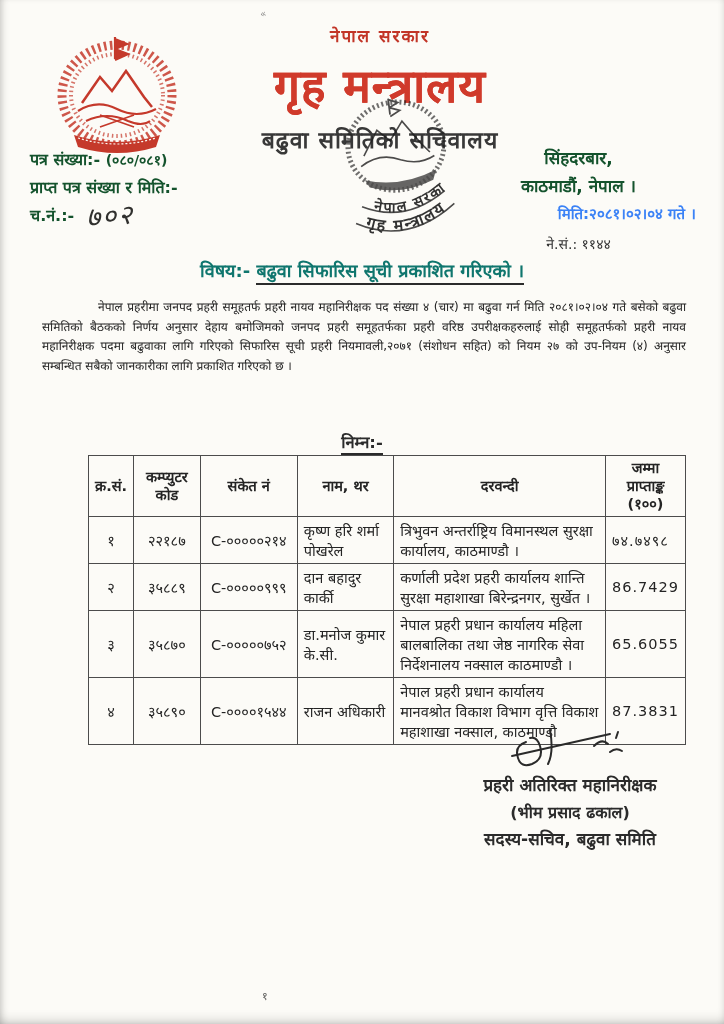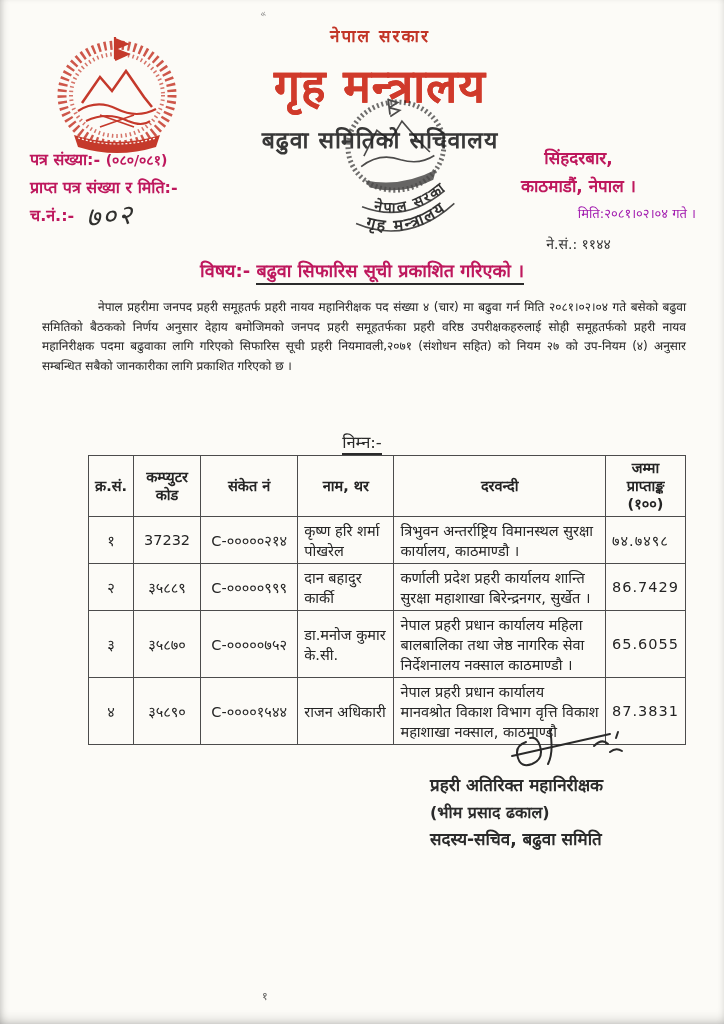--- a/index.html
+++ b/index.html
@@ -6,67 +6,67 @@
   .page{
     position:relative;
     width:724px;height:1024px;
     margin:0 auto;
     background:#fcfbf7;
     overflow:hidden;
     font-family:"DejaVu Sans","Liberation Sans",sans-serif;
     color:#2b2b2b;
     box-shadow:inset 6px 0 10px -6px rgba(0,0,0,.25), inset -4px 0 8px -6px rgba(0,0,0,.15), inset 0 -8px 14px -8px rgba(0,0,0,.28);
   }
-  .red{color:#be185d;}
+  .red{color:#14532d;}
   .artifact{position:absolute;color:#777;font-size:10px;opacity:.8;}
   .art-top{left:260px;top:8px;transform:rotate(-15deg);}
   .art-bottom{left:262px;top:988px;color:#333;font-size:11px;}
 
   
   .head-center{position:absolute;left:0;right:0;top:24px;text-align:center;transform:translateX(18px);}
   .govt-line{font-size:17px;font-weight:bold;letter-spacing:2px;color:#c23527;}
   .ministry-line{font-size:46px;font-weight:bold;color:#d03a2b;margin-top:6px;letter-spacing:1px;text-shadow:0 0 .6px #d03a2b;}
   .office-line{font-size:23px;font-weight:bold;color:#383838;margin-top:8px;letter-spacing:1px;}
 
   .emblem{position:absolute;left:52px;top:30px;width:130px;height:132px;}
   .stamp{position:absolute;left:323px;top:84px;width:150px;height:158px;transform:rotate(-7deg);opacity:.88;}
 
   
   .meta-left{position:absolute;left:30px;top:146px;font-size:16px;font-weight:bold;line-height:28px;}
   .meta-left .small{font-size:14px;}
   .handwritten{display:inline-block;font-style:italic;font-weight:normal;color:#30302e;font-size:27px;transform:rotate(-4deg);letter-spacing:2px;vertical-align:-4px;margin-left:6px;}
   .meta-right{position:absolute;right:28px;top:144px;width:235px;line-height:28px;}
   .meta-right .place{font-size:17px;font-weight:bold;text-align:center;}
-  .meta-right .date{font-size:13px;font-weight:normal;color:#a21caf;text-align:right;}
+  .meta-right .date{font-size:15px;font-weight:bold;color:#3b82f6;text-align:right;}
   .meta-right .nesan{font-size:14px;color:#333;text-align:center;margin-top:2px;}
 
   
-  .subject{position:absolute;left:0;right:0;top:258px;text-align:center;font-size:18px;font-weight:bold;color:#be185d;}
+  .subject{position:absolute;left:0;right:0;top:258px;text-align:center;font-size:18px;font-weight:bold;color:#0f766e;}
   .subject .underlined{border-bottom:2px solid #2b2b2b;padding-bottom:2px;}
 
   
   .body-para{position:absolute;left:42px;right:38px;top:298px;font-size:12px;line-height:1.63;text-align:justify;text-indent:56px;color:#242424;}
 
-  .nimna{position:absolute;left:0;right:0;top:430px;text-align:center;font-size:16.5px;font-weight:normal;}
+  .nimna{position:absolute;left:0;right:0;top:430px;text-align:center;font-size:16.5px;font-weight:bold;}
   .nimna span{border-bottom:2px solid #2b2b2b;padding-bottom:1px;}
 
   
   table.main{position:absolute;left:88px;top:455px;width:598px;border-collapse:collapse;font-size:14.5px;color:#242424;}
   table.main th, table.main td{border:1.4px solid #4c4c4c;padding:3px 6px;vertical-align:middle;}
   table.main th{font-weight:bold;font-size:14.5px;line-height:1.25;}
   table.main thead tr{height:52px;}
   td.col0, td.col1, td.col2{text-align:center;}
   td.col3, td.col4{text-align:left;}
   td.col5{text-align:left;letter-spacing:1px;}
   table.main tbody tr:nth-child(1), table.main tbody tr:nth-child(2){height:46px;}
   table.main tbody tr:nth-child(3), table.main tbody tr:nth-child(4){height:60px;}
 
   
   .sig-svg{position:absolute;left:498px;top:722px;width:140px;height:60px;}
-  .sig-block{position:absolute;left:430px;top:772px;width:280px;line-height:27px;}
+  .sig-block{position:absolute;left:430px;top:772px;width:280px;text-align:center;line-height:27px;}
   .sig-title{font-size:17px;font-weight:bold;}
   .sig-name{font-size:16px;font-weight:bold;}
   .sig-role{font-size:17px;font-weight:bold;}
 </style>
 </head>
 <body>
 
 <div class="page">
 
   <span class="artifact art-top">«</span>
@@ -157,21 +157,21 @@
         <th>कम्प्युटर कोड</th>
         <th>संकेत नं</th>
         <th>नाम, थर</th>
         <th>दरवन्दी</th>
         <th>जम्मा प्राप्ताङ्क (१००)</th>
       </tr>
     </thead>
     <tbody>
         <tr>
           <td class="col0">१</td>
-          <td class="col1">37232</td>
+          <td class="col1">२२१८७</td>
           <td class="col2">C-०००००२१४</td>
           <td class="col3">कृष्ण हरि शर्मा पोखरेल</td>
           <td class="col4">त्रिभुवन अन्तर्राष्ट्रिय विमानस्थल सुरक्षा कार्यालय, काठमाण्डौ ।</td>
           <td class="col5">७४.७४९८</td>
         </tr>
         <tr>
           <td class="col0">२</td>
           <td class="col1">३५८८९</td>
           <td class="col2">C-०००००९९९</td>
           <td class="col3">दान बहादुर कार्की</td>

